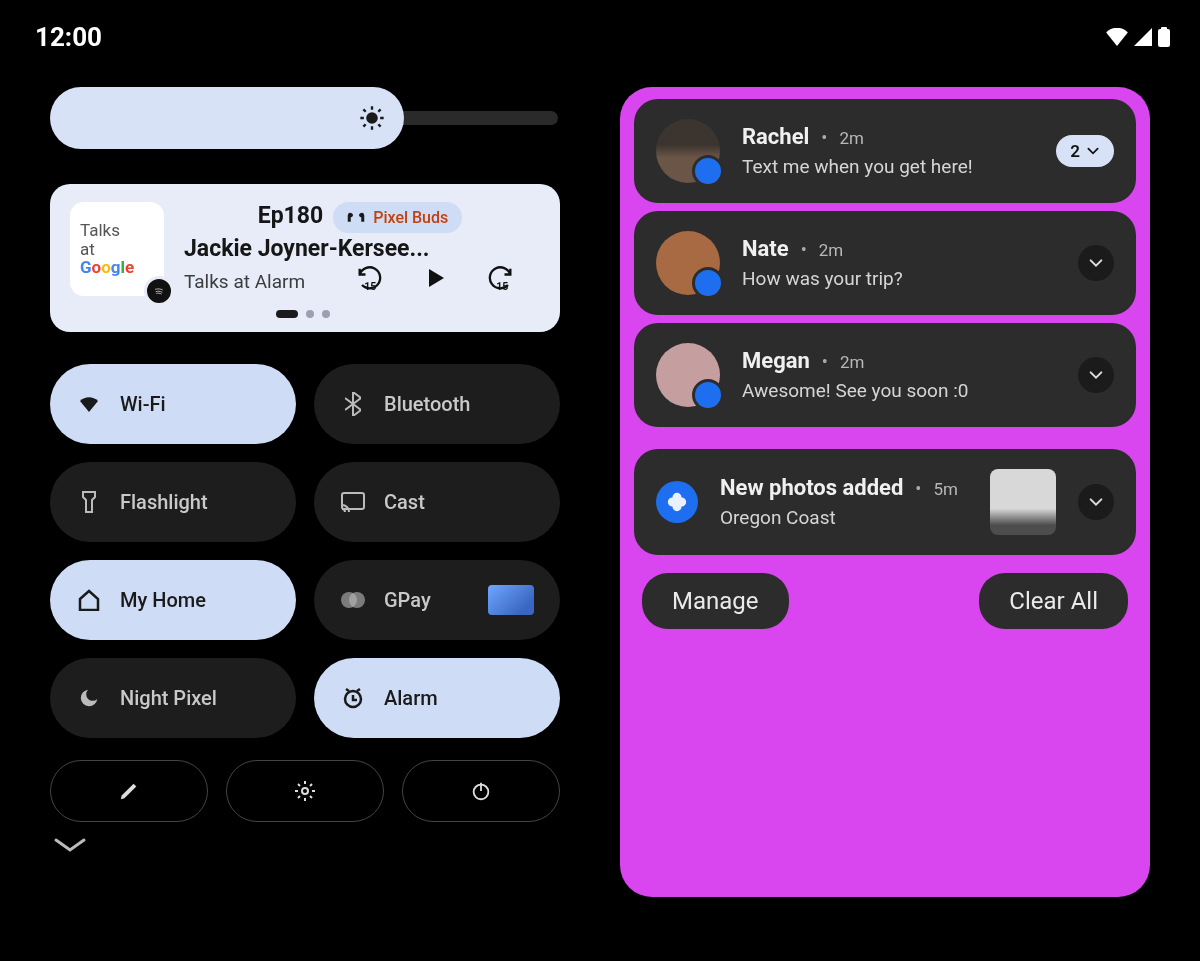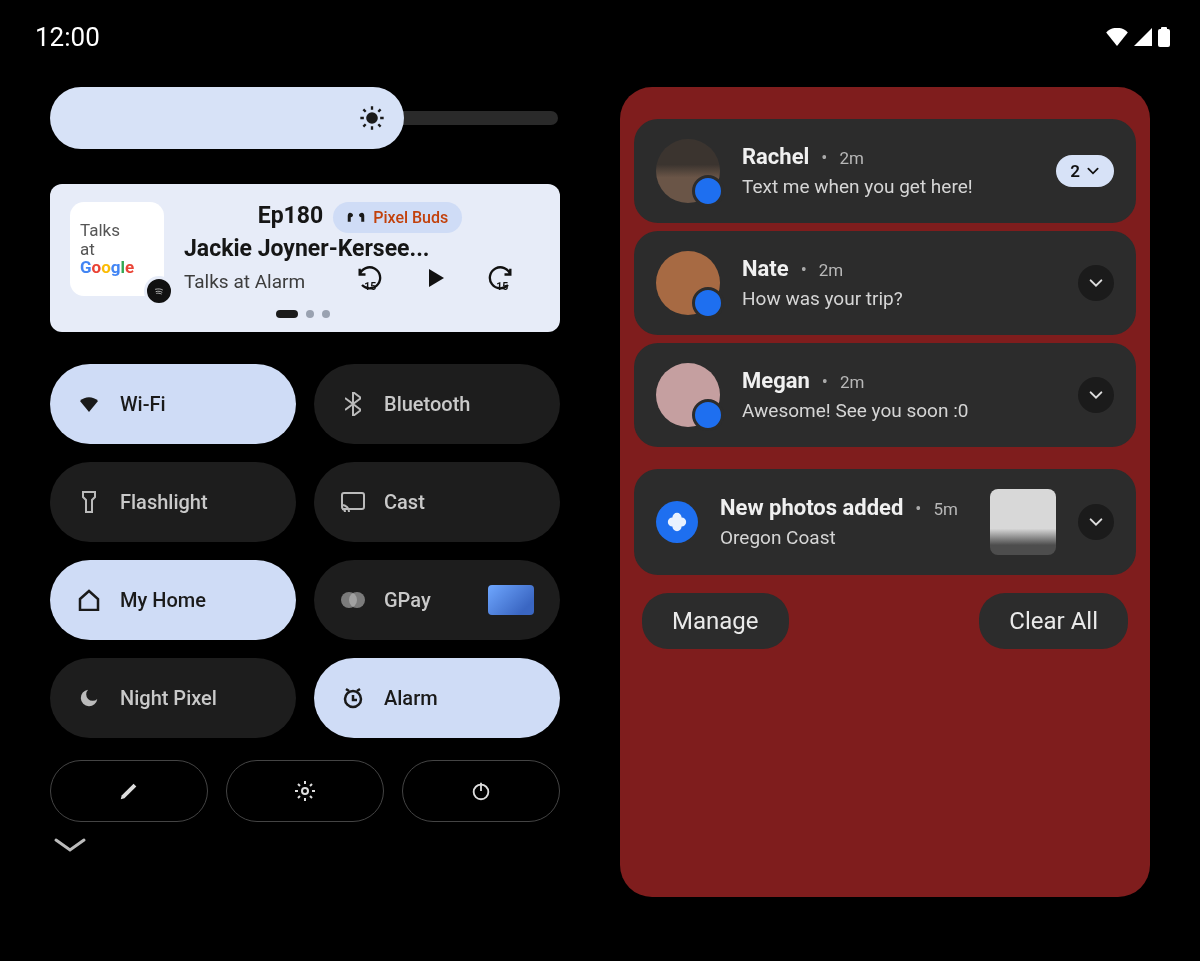--- a/index.html
+++ b/index.html
@@ -10,21 +10,21 @@
     font-family: -apple-system, BlinkMacSystemFont, "Segoe UI", Roboto, Arial, sans-serif;
     color: #fff;
     position: relative;
     overflow: hidden;
   }
   .status-bar {
     display: flex;
     justify-content: space-between;
     padding: 22px 30px 10px 35px;
     font-size: 26px;
-    font-weight: 400;
+    font-weight: 700;
   }
   .status-icons { display: flex; gap: 6px; align-items: center; }
 
   .main {
     display: flex;
     gap: 60px;
     padding: 25px 50px 0 50px;
   }
   .left-col { width: 510px; }
   .right-col { flex: 1; }
@@ -53,21 +53,21 @@
     border-radius: 8px;
     width: 164px;
     margin-left: -10px;
     z-index:1;
   }
 
   
   .media-card {
     margin-top: 35px;
     background: #e7ecf8;
-    border-radius: 12px;
+    border-radius: 20px;
     padding: 18px 24px 14px 20px;
     color: #111;
     position: relative;
   }
   .media-top { display: flex; gap: 20px; }
   .album-art {
     width: 94px; height: 94px; background: #fff; border-radius: 14px;
     display:flex; flex-direction:column; justify-content:center; padding:8px 10px;
     position: relative;
     font-size: 17px; line-height:1.1; color:#555;
@@ -116,21 +116,21 @@
   .action-btn {
     flex:1; height:62px; border-radius: 38px; border:1px solid #444; background:transparent;
     display:flex; align-items:center; justify-content:center;
   }
   .collapse-chevron {
     text-align:center; margin-top: 14px;
   }
 
   
   .notif-panel {
-    background:#7f1d1d; border-radius: 32px; padding:32px 14px; min-height:810px;
+    background:#d946ef; border-radius: 32px; padding:12px 14px; min-height:810px;
   }
   .notif-card {
     background:#2c2c2c; border-radius:24px; padding:20px 22px;
     display:flex; align-items:center; gap:22px; margin-bottom:8px;
     position:relative;
   }
   .avatar {
     width:64px;height:64px;border-radius:50%;
     background:#555; position:relative; flex-shrink:0;
   }

